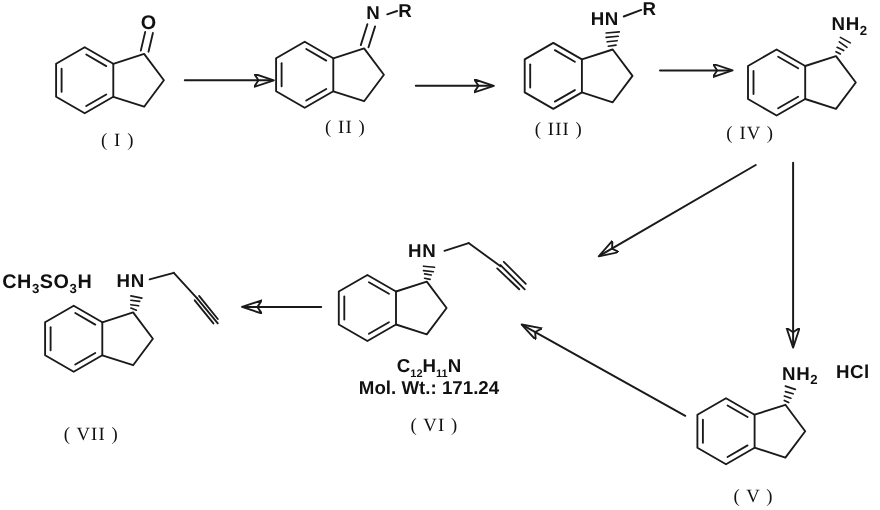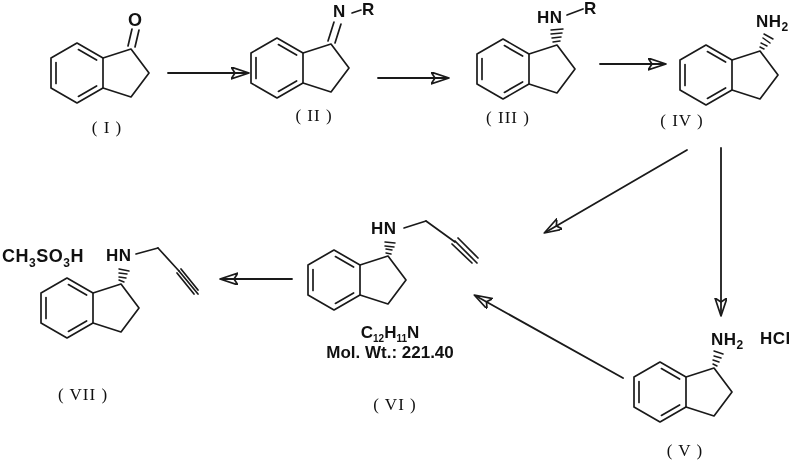--- a/index.html
+++ b/index.html
@@ -122,23 +122,23 @@
 
   <div class="atom" style="left:711px;top:330px"><span>NH</span><sub>2</sub></div>
   <div class="atom" style="left:760px;top:329px">HCl</div>
 
   <div class="atom" style="left:371px;top:219px">HN</div>
 
   <div class="atom big" style="left:2px;top:246px"><span>CH</span><sub>3</sub><span>SO</span><sub>3</sub><span>H</span></div>
   <div class="atom" style="left:106px;top:246px">HN</div>
 
   <div class="formula" style="left:280px;top:323px;width:220px"><span>C</span><sub>12</sub><span>H</span><sub>11</sub><span>N</span></div>
-  <div class="formula" style="left:280px;top:343px;width:220px">Mol. Wt.: 221.40</div>
+  <div class="formula" style="left:280px;top:343px;width:220px">Mol. Wt.: 171.24</div>
 
   <div class="roman" style="left:82px;top:118px;width:50px">( I )</div>
   <div class="roman" style="left:289px;top:106px;width:50px">( II )</div>
   <div class="roman" style="left:480px;top:108px;width:56px">( III )</div>
   <div class="roman" style="left:654px;top:111px;width:56px">( IV )</div>
   <div class="roman" style="left:650px;top:441px;width:70px">( V )</div>
-  <div class="roman" style="left:360px;top:395px;width:70px">( VI )</div>
+  <div class="roman" style="left:360px;top:377px;width:70px">( VI )</div>
   <div class="roman" style="left:48px;top:385px;width:70px">( VII )</div>
 
 </div>
 
 </body></html>

